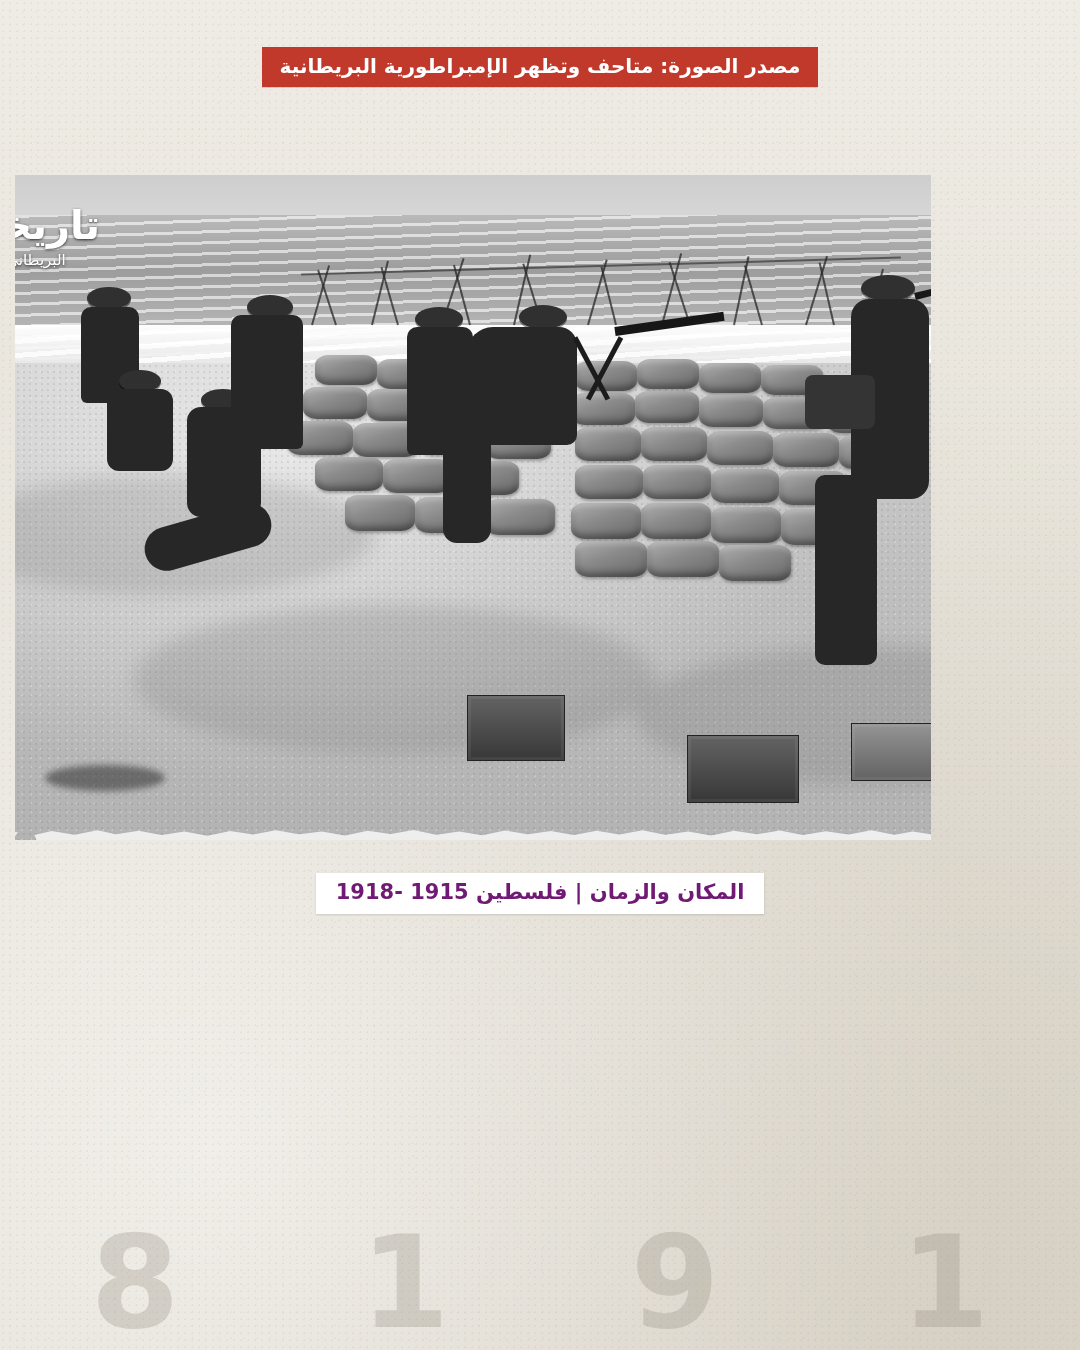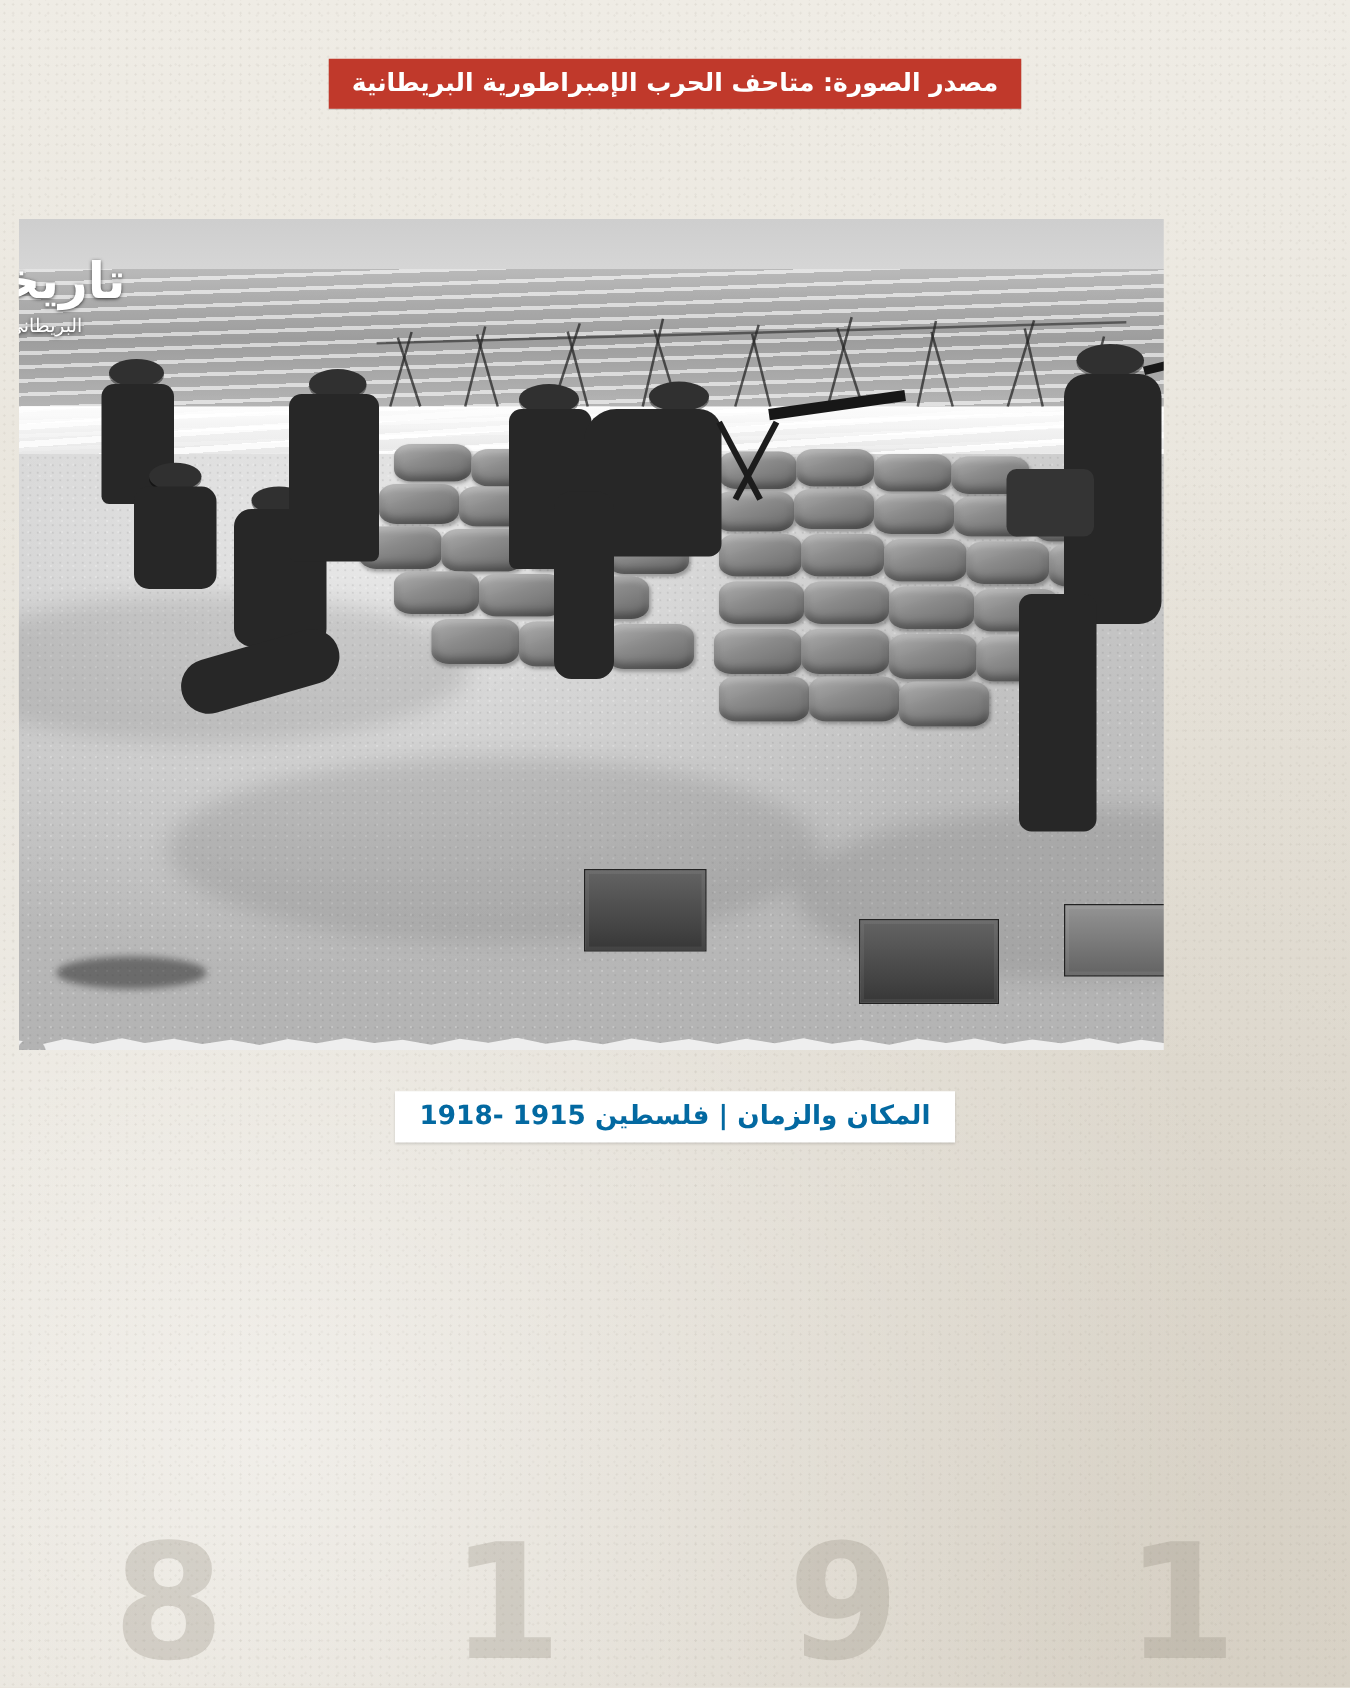--- a/index.html
+++ b/index.html
@@ -234,21 +234,21 @@
     position: absolute;
     top: 873px;
     left: 0;
     right: 0;
     display: flex;
     justify-content: center;
     z-index: 6;
   }
   .caption-chip {
     background: #ffffff;
-    color: #0369a1;
+    color: #701a75;
     font-size: 21px;
     font-weight: bold;
     padding: 8px 20px 10px;
     line-height: 1.1;
     white-space: nowrap;
     box-shadow: 0 1px 2px rgba(0,0,0,.14);
   }
 
   
   .years {
@@ -297,21 +297,21 @@
 <div class="page">
 
   <div class="years">
     <span>1</span>
     <span>9</span>
     <span>1</span>
     <span>8</span>
   </div>
 
   <div class="source-banner">
-    <div class="chip">مصدر الصورة:  متاحف الحرب الإمبراطورية البريطانية</div>
+    <div class="chip">مصدر الصورة:  متاحف وتظهر الإمبراطورية البريطانية</div>
   </div>
 
   <div class="photo-wrap">
     <div class="photo">
       <div class="sky"></div>
       <div class="sea"></div>
       <div class="surf"></div>
       <div class="beach"></div>
 
       <div class="wire">

